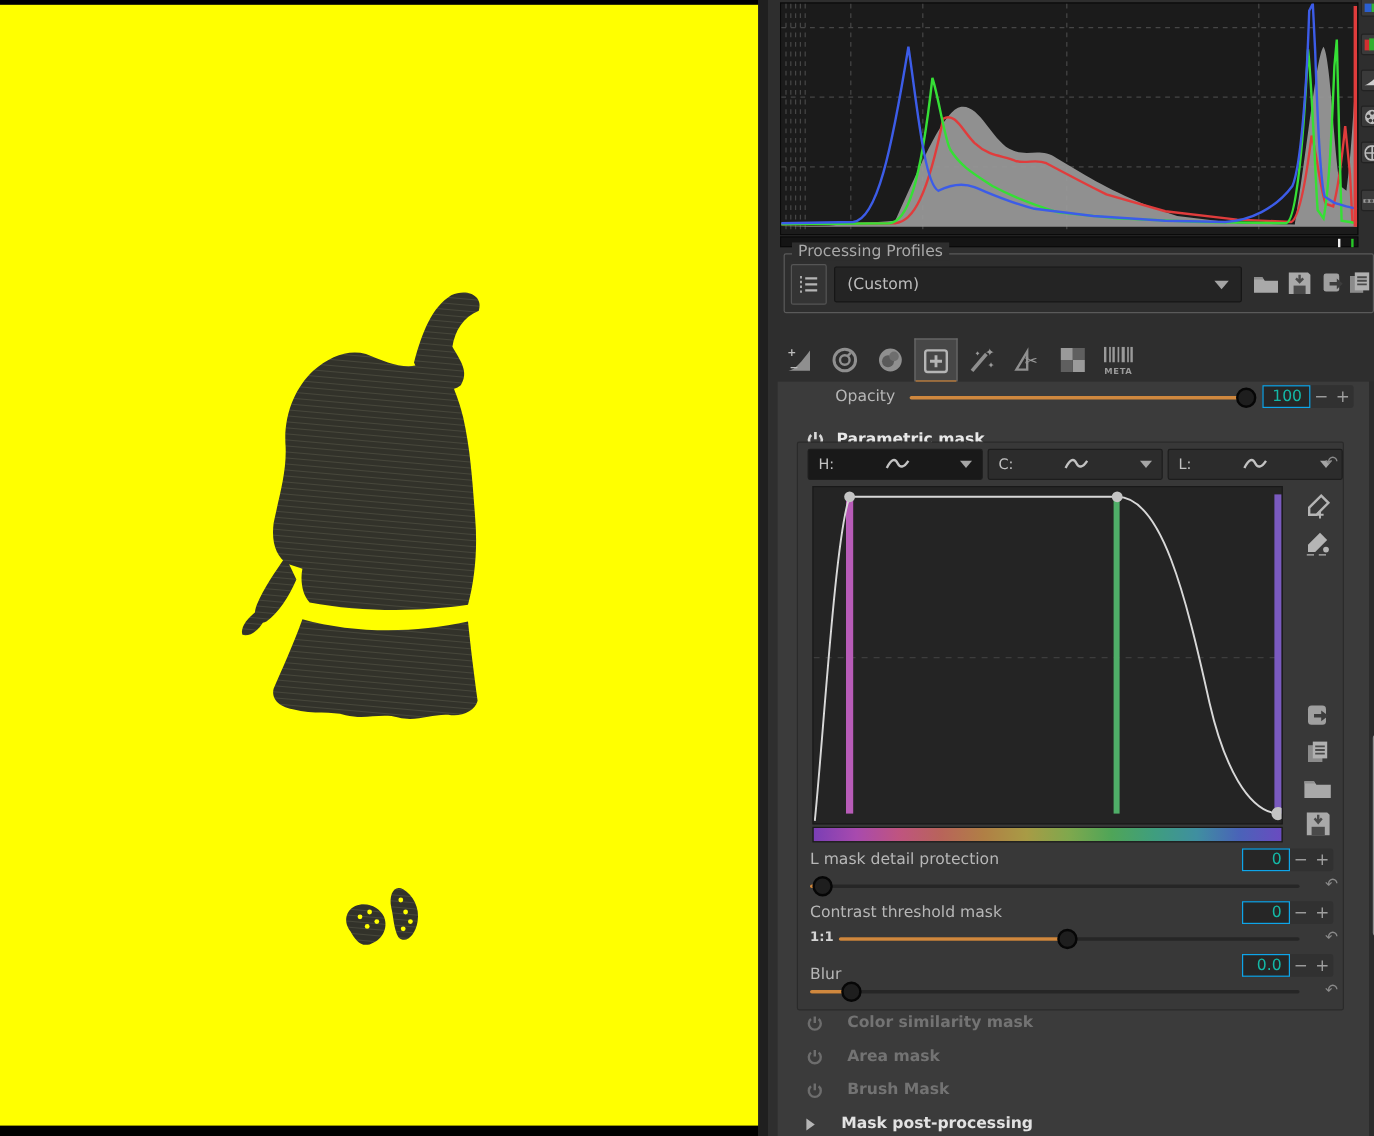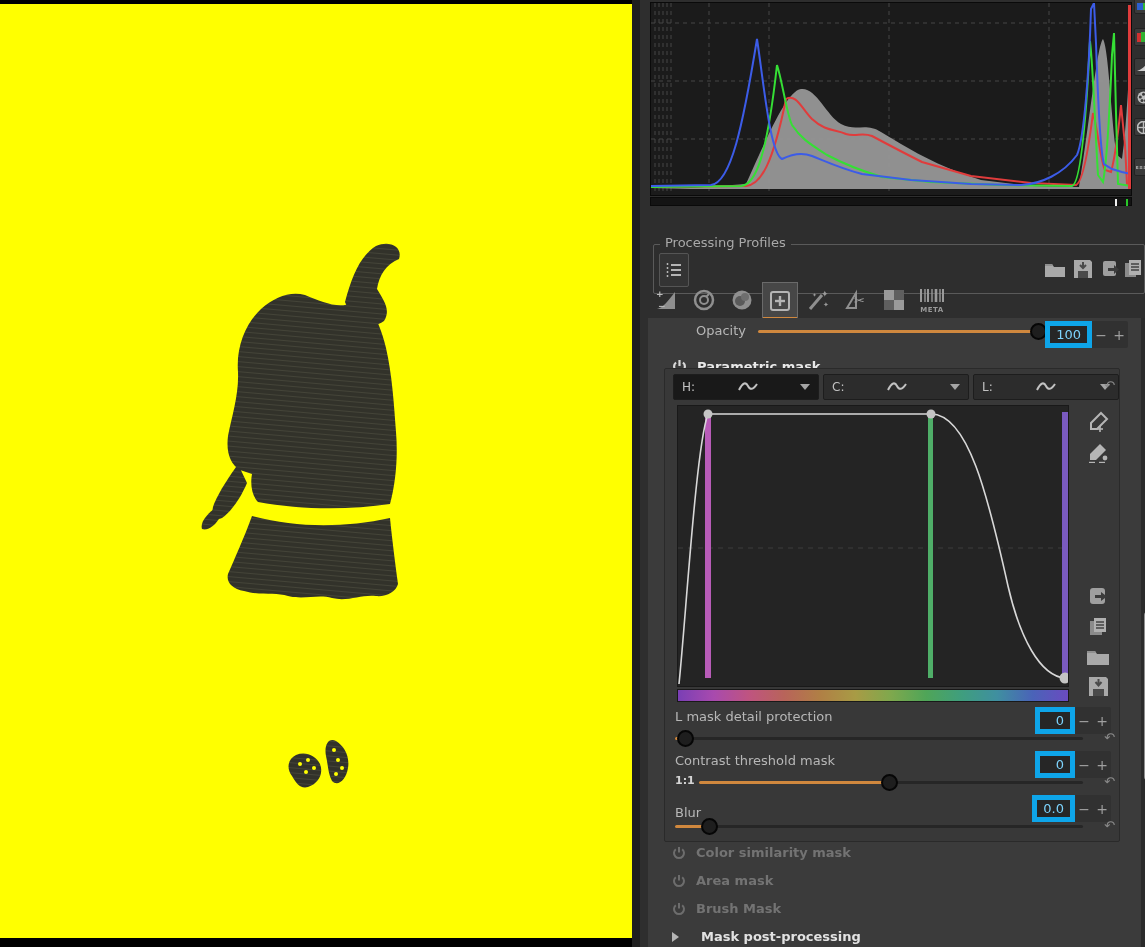--- a/index.html
+++ b/index.html
@@ -19,21 +19,21 @@
   #histo svg { display:block; }
   #histo-strip { position:absolute; left:10px; top:197px; width:482px; height:9px; background:#141414; border:1px solid #0a0a0a; }
   #histo-strip .tickw { position:absolute; top:1px; width:2px; height:7px; background:#f0f0f0; left:464px; }
   #histo-strip .tickg { position:absolute; top:1px; width:2px; height:7px; background:#28c828; left:475px; }
   #histo-btns { position:absolute; left:492px; top:0; width:21px; height:210px; }
   .hbtn { position:absolute; left:2px; width:18px; height:18px; background:#3a3a3a; border:1px solid #222; border-radius:2px;
           display:flex; align-items:center; justify-content:center; }
   .hbtn svg { display:block; }
 
   
-  #profiles { position:absolute; left:13px; top:244px; width:492px; height:50px; border:1px solid #5a5a5a; border-radius:2px; }
+  #profiles { position:absolute; left:13px; top:211px; width:492px; height:50px; border:1px solid #5a5a5a; border-radius:2px; }
   #profiles .legend { position:absolute; left:6px; top:-10px; padding:0 5px; background:#2e2e2e; color:#a9a9a9; font-size:13px; }
   .pf-fill { position:absolute; left:5px; top:8px; width:30px; height:34px; background:#343434; border:1px solid #555; border-radius:2px;
              display:flex; align-items:center; justify-content:center; }
   .pf-combo { position:absolute; left:41px; top:10px; width:340px; height:30px; background:#242424; border:1px solid #161616; border-radius:2px;
               color:#bdbdbd; font-size:13px; display:flex; align-items:center; padding:0 10px; }
   .pf-combo .arrow { position:absolute; right:10px; width:0; height:0; border-left:6px solid transparent; border-right:6px solid transparent; border-top:7px solid #a5a5a5; }
   .pf-ic { position:absolute; top:8px; width:26px; height:32px; display:flex; align-items:center; justify-content:center; }
 
   
   #tabs { position:absolute; left:8px; top:282px; width:500px; height:36px; display:flex; gap:2px; }
@@ -41,21 +41,21 @@
   .tab.sel { background:#474747; border:1px solid #6a6a6a; border-bottom:none; }
   .tab.sel::after { content:""; position:absolute; left:0; right:0; bottom:-3px; height:4px; background:#d0883e; }
   .tab .meta { color:#9a9a9a; font-size:7px; font-weight:bold; letter-spacing:.5px; }
 
   
   #toolarea { position:absolute; left:8px; top:318px; width:493px; height:629px; background:#3b3b3b; }
   .scrolltrack { position:absolute; left:501px; top:318px; width:12px; height:629px; background:#2b2b2b; }
   .scrollthumb { position:absolute; left:3px; top:294px; width:7px; height:168px; background:#8f8f8f; border-radius:3px; }
 
   .rowlabel { color:#b7b7b7; font-size:13px; }
-  .valbox { background:#262626; border:5px solid #0ea5e9; color:#7dd3fc; font-size:13px; text-align:right;
+  .valbox { background:#262626; border:1px solid #0ea5e9; color:#14b8a6; font-size:13px; text-align:right;
             padding:1px 6px; min-width:40px; display:inline-block; }
   .spin { color:#9f9f9f; font-size:14px; width:18px; text-align:center; display:inline-block; }
   .resetic { color:#8a8a8a; font-size:13px; }
 
   .track { position:absolute; height:3px; background:#262626; border-radius:2px; top:8px; }
   .fill  { position:absolute; height:3px; background:#d0883e; border-radius:2px; top:8px; }
   .knob  { position:absolute; width:17px; height:17px; border-radius:50%; background:#1e1e1e; border:2px solid #060606; top:1px; }
 
   #opacity-row { position:absolute; left:16px; top:4px; width:468px; height:22px;margin-left:32px; }
   #pm-header { position:absolute; left:24px; top:28px; height:20px; display:flex; align-items:center; gap:10px;margin-top:10px; }
@@ -72,21 +72,21 @@
   #curvebox { position:absolute; left:12px; top:36px; width:392px; height:282px; background:#242424; border:1px solid #191919; }
   #huebar { position:absolute; left:12px; top:320px; width:392px; height:13px; border:1px solid #191919;
             background:linear-gradient(to right,#7a3fb5,#a84aae,#bf5480,#b8645a,#b07f45,#a89b45,#7fa84d,#4fa558,#3f9e7e,#3f8fa0,#4a63b8,#6a4bc0); }
   .sideic { position:absolute; left:420px; width:26px; height:26px; display:flex; align-items:center; justify-content:center; }
 
   .sl-label { position:absolute; left:10px; color:#b7b7b7; font-size:13px; }
   .sl-vals  { position:absolute; right:8px; display:flex; align-items:center; background:#313131; border-radius:2px; }
   .sl-row   { position:absolute; left:10px; width:438px; height:20px; }
   .sl-reset { position:absolute; right:-2px; top:1px; }
 
-  .offsec { position:absolute; left:24px; display:flex; align-items:center; gap:10px; }
+  .offsec { position:absolute; left:24px; display:flex; align-items:center; gap:20px; }
   .offsec .t { color:#737373; font-weight:bold; font-size:13px; }
   .exp { position:absolute; left:24px; display:flex; align-items:center; gap:22px; }
   .exp .tri { width:0; height:0; border-top:5px solid transparent; border-bottom:5px solid transparent; border-left:7px solid #b5b5b5; }
   .exp .t { color:#e2e2e2; font-weight:bold; font-size:13px; }
 </style>
 </head>
 <body>
 
 <div id="root">
 
@@ -227,20 +227,24 @@
       <div class="pf-fill">
         <svg width="16" height="16">
           <g stroke="#b5b5b5" stroke-width="2">
               <line x1="5" y1="3" x2="15" y2="3"></line>
               <line x1="5" y1="8" x2="15" y2="8"></line>
               <line x1="5" y1="13" x2="15" y2="13"></line>
             </g>
           <line x1="1.5" y1="1" x2="1.5" y2="15" stroke="#b5b5b5" stroke-width="1.5" stroke-dasharray="2,2"></line>
         </svg>
       </div>
+      <div class="pf-combo">
+        <span>(Custom)</span>
+        <span class="arrow"></span>
+      </div>
       <div class="pf-ic" style="left:388px">
         <svg width="22" height="18">
           <path d="M1,4 L8,4 L10,7 L21,7 L21,17 L1,17 Z" fill="#a9a9a9"></path>
             <path d="M1,4 L8,4 L9,6 L1,6 Z" fill="#8f8f8f"></path>
         </svg>
       </div>
       <div class="pf-ic" style="left:416px">
         <svg width="20" height="20">
           <path d="M1,1 L17,1 L19,3 L19,19 L1,19 Z" fill="#a9a9a9"></path>
           <rect x="5" y="12" width="10" height="7" fill="#4a4a4a"></rect>

